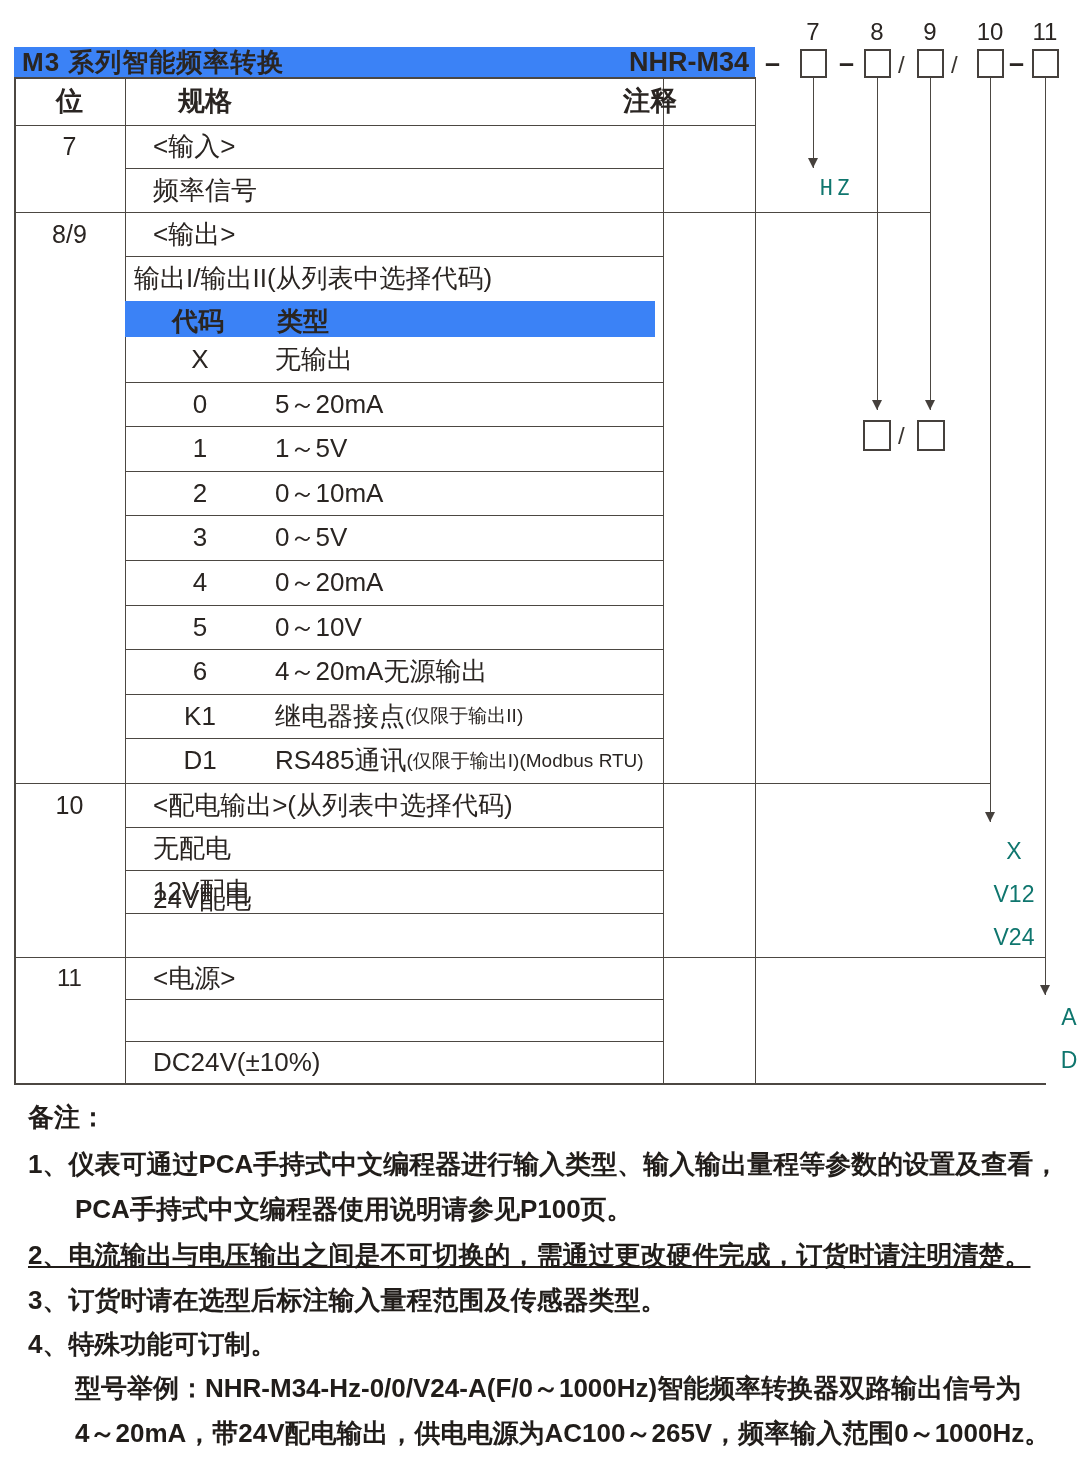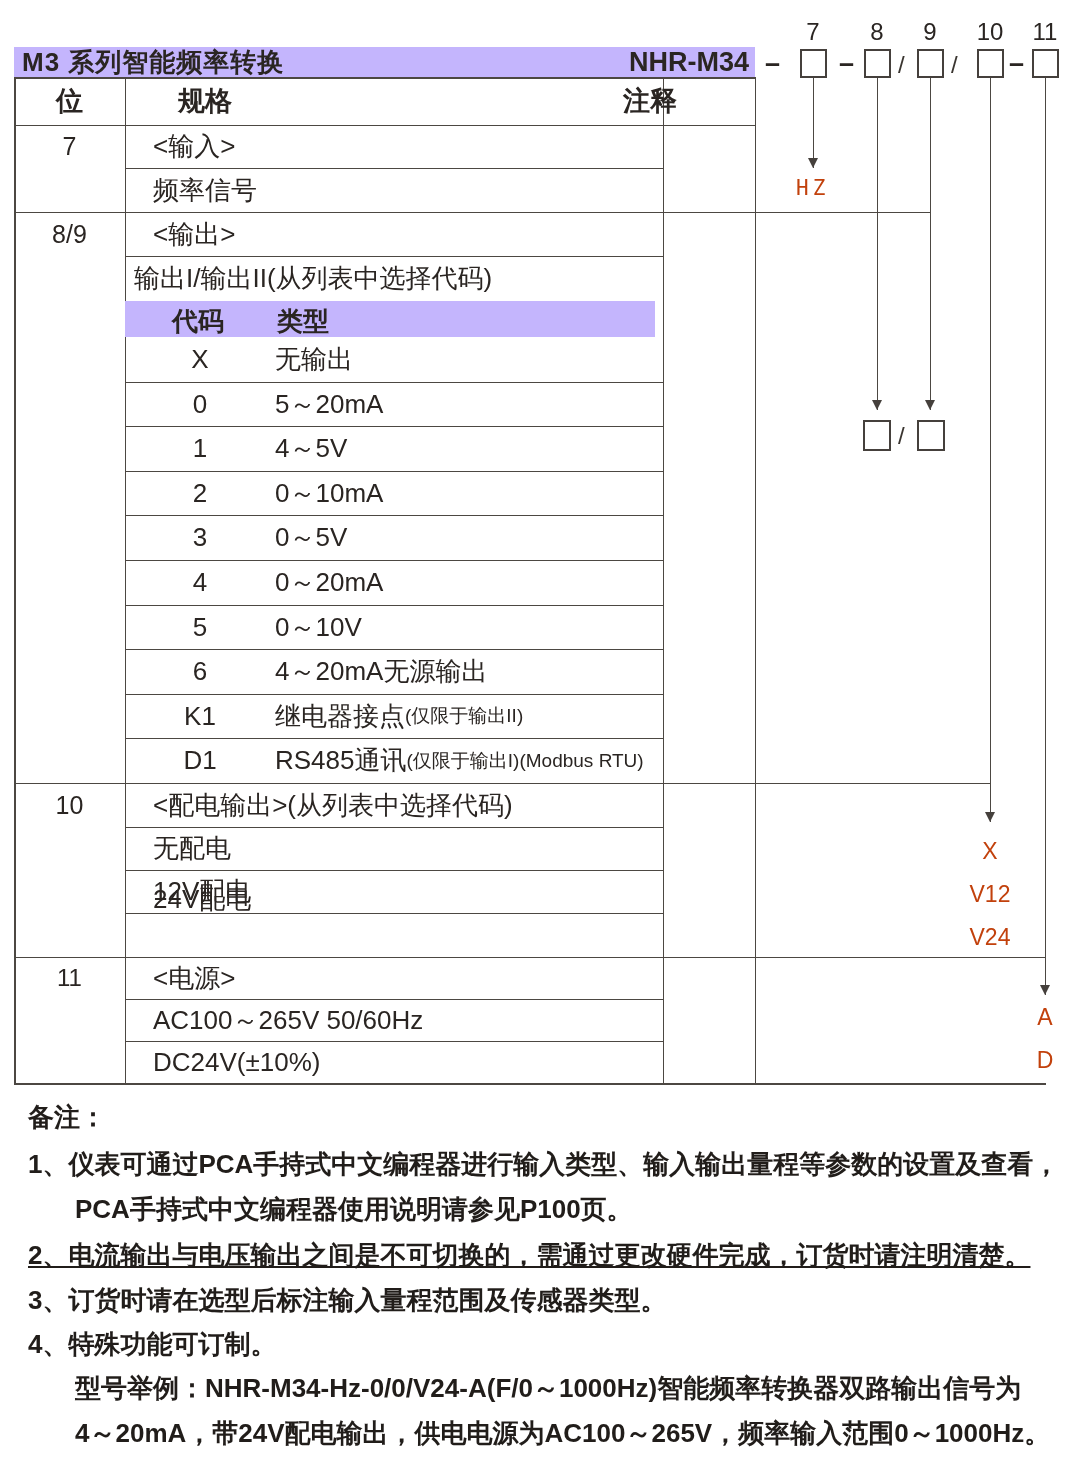--- a/index.html
+++ b/index.html
@@ -2,31 +2,31 @@
 <html><head>
 <meta charset="utf-8">
 <style>
   * { margin:0; padding:0; box-sizing:border-box; }
   html,body { background:#ffffff; }
   body { font-family:"Liberation Sans","DejaVu Sans",sans-serif; color:#2a2522; }
   .page { position:relative; width:1080px; height:1464px; background:#fff; overflow:hidden; }
   .abs { position:absolute; }
   .hl { position:absolute; background:#4c4742; height:1px; }
   .vl { position:absolute; background:#4c4742; width:1px; }
-  .graybar { position:absolute; background:#c4b5fd; }
+  .graybar { position:absolute; background:#3b82f6; }
   .title-bar { left:14px; top:47px; width:741px; height:30px; display:flex; align-items:center; }
   .series-title { position:absolute; left:8px; font-size:26px; font-weight:700; letter-spacing:1px; }
   .model-code { position:absolute; right:6px; font-size:27px; font-weight:700;margin-left:28px; }
   .num { position:absolute; width:48px; text-align:center; font-size:24px; color:#2a2522; }
   .box { position:absolute; width:27px; height:29px; background:#fff; border:2px solid #45403c; }
   .dash { position:absolute; font-size:27px; font-weight:700; color:#2a2522; }
   .slash { position:absolute; font-size:24px; color:#3a3530; }
   .arrow-down { position:absolute; width:0; height:0; border-left:5px solid transparent;
                 border-right:5px solid transparent; border-top:10px solid #45403c; }
-  .side-code { position:absolute; font-size:23px; color:#c2410c; text-align:center; width:70px; }
+  .side-code { position:absolute; font-size:23px; color:#0f766e; text-align:center; width:70px;margin-left:24px; }
   .hz { font-family:"DejaVu Sans Mono","Liberation Mono",monospace; font-size:21px; letter-spacing:4px; }
   .th { position:absolute; font-size:27px; font-weight:700; display:flex; align-items:center; }
   .pos-cell { position:absolute; left:14px; width:111px; display:flex; align-items:center;
               justify-content:center; font-size:25px; }
   .srow { position:absolute; left:125px; width:538px; padding-left:28px; display:flex;
           align-items:center; font-size:26px; }
   .crow { position:absolute; left:125px; width:538px; height:45px; display:flex; align-items:center;
           font-size:26px; }
   .ccode { flex:0 0 150px; text-align:center; }
   .ctype { white-space:nowrap; }
@@ -136,21 +136,21 @@
     <span class="ctype">无输出</span>
     <span class="csuffix"></span>
   </div>
   <div class="crow" style="top:382px; height:44px;">
     <span class="ccode">0</span>
     <span class="ctype">5～20mA</span>
     <span class="csuffix"></span>
   </div>
   <div class="crow" style="top:426px;">
     <span class="ccode">1</span>
-    <span class="ctype">4～5V</span>
+    <span class="ctype">1～5V</span>
     <span class="csuffix"></span>
   </div>
   <div class="crow" style="top:471px; height:44px;">
     <span class="ccode">2</span>
     <span class="ctype">0～10mA</span>
     <span class="csuffix"></span>
   </div>
   <div class="crow" style="top:515px;">
     <span class="ccode">3</span>
     <span class="ctype">0～5V</span>
@@ -183,21 +183,20 @@
   </div>
 
   <div class="pos-cell" style="top:783px; height:44px;">10</div>
   <div class="srow" style="top:783px; height:44px;">&lt;配电输出&gt;(从列表中选择代码)</div>
   <div class="srow" style="top:827px; height:43px;">无配电</div>
   <div class="srow" style="top:870px; height:43px;">12V配电</div>
   <div class="srow" style="top:865px; height:44px;margin-top:12px;">24V配电</div>
 
   <div class="pos-cell" style="top:957px; height:42px; font-size:24px;">11</div>
   <div class="srow" style="top:957px; height:42px;">&lt;电源&gt;</div>
-  <div class="srow" style="top:999px; height:42px;">AC100～265V 50/60Hz</div>
   <div class="srow" style="top:1041px; height:42px;">DC24V(±10%)</div>
 
   <div class="note-line" style="left:28px; top:1100px;">备注：</div>
   <div class="note-line" style="left:28px; top:1147px;">1、仪表可通过PCA手持式中文编程器进行输入类型、输入输出量程等参数的设置及查看，</div>
   <div class="note-line" style="left:75px; top:1192px;">PCA手持式中文编程器使用说明请参见P100页。</div>
   <div class="note-line" style="left:28px; top:1238px;text-decoration:underline;">2、电流输出与电压输出之间是不可切换的，需通过更改硬件完成，订货时请注明清楚。</div>
   <div class="note-line" style="left:28px; top:1283px;">3、订货时请在选型后标注输入量程范围及传感器类型。</div>
   <div class="note-line" style="left:28px; top:1327px;">4、特殊功能可订制。</div>
   <div class="note-line" style="left:75px; top:1371px;">型号举例：NHR-M34-Hz-0/0/V24-A(F/0～1000Hz)智能频率转换器双路输出信号为</div>
   <div class="note-line" style="left:75px; top:1416px;">4～20mA，带24V配电输出，供电电源为AC100～265V，频率输入范围0～1000Hz。</div>

